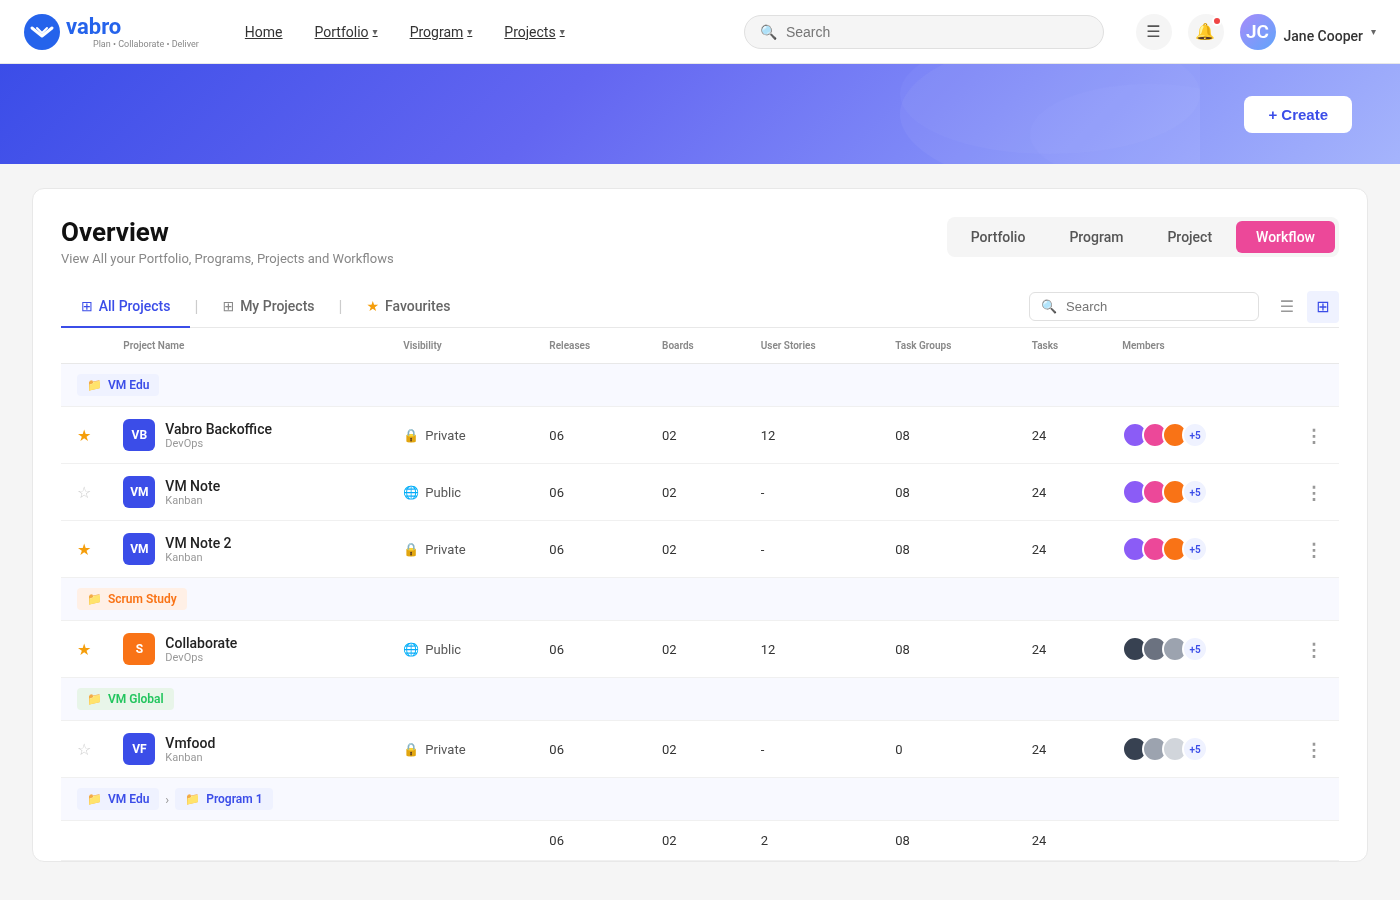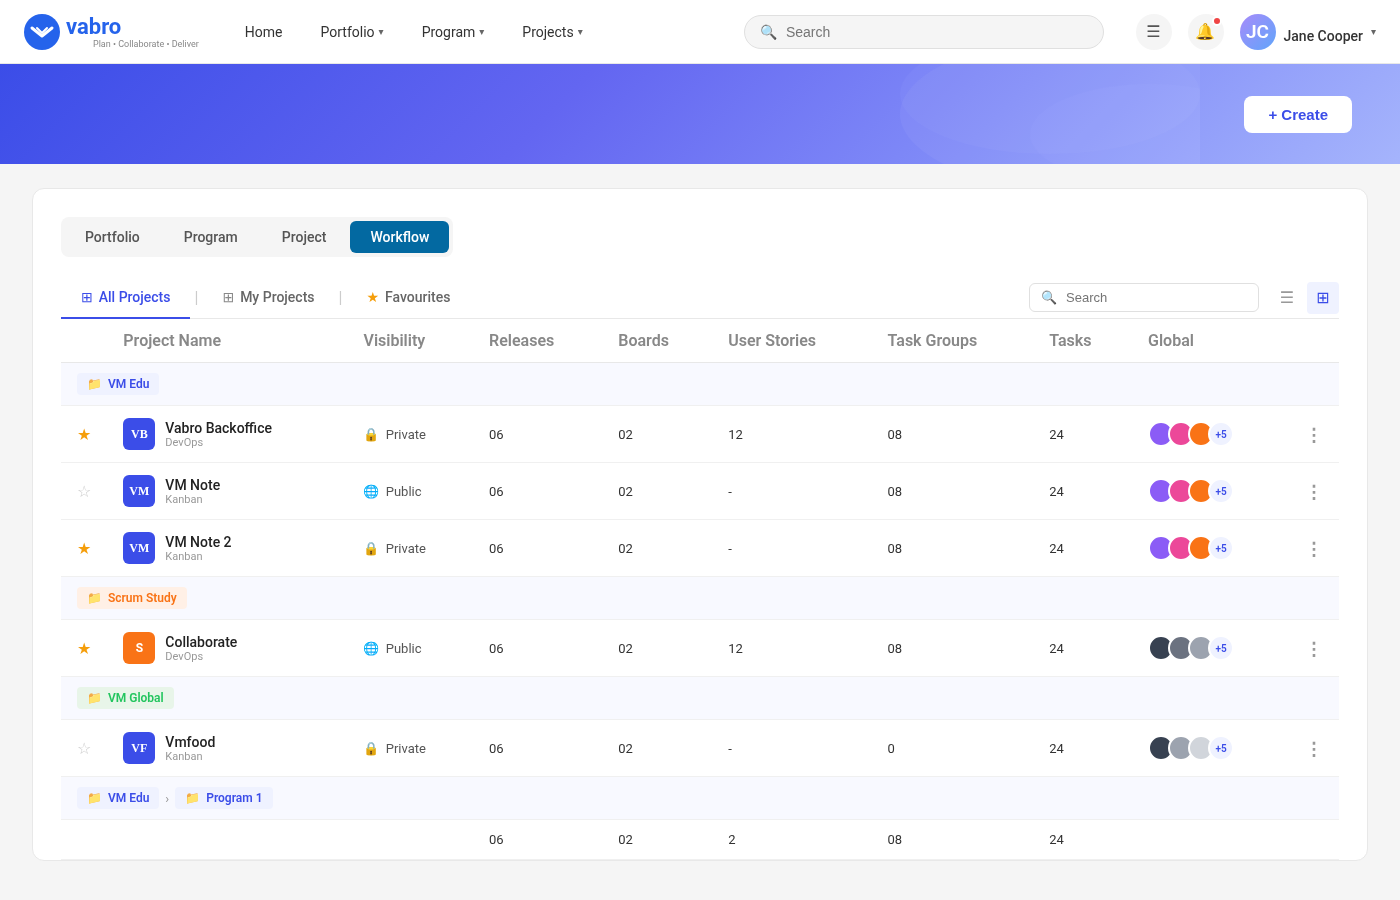--- a/index.html
+++ b/index.html
@@ -25,21 +25,21 @@
       min-width: 120px;
     }
     .logo-icon {
       width: 36px;
       height: 36px;
     }
     .logo-text-area { display: flex; flex-direction: column; }
     .logo-brand { font-size: 22px; font-weight: 700; color: #2563eb; }
     .logo-tagline { font-size: 9px; color: #888; margin-left: 27px; }
 
-    .nav-links { display: flex; align-items: center; gap: 10px; flex: 1; }
+    .nav-links { display: flex; align-items: center; gap: 4px; flex: 1; text-decoration: underline; }
     .nav-link {
       padding: 8px 14px;
       font-size: 14px;
       color: #333;
       cursor: pointer;
       display: flex;
       align-items: center;
       gap: 4px;
       border-radius: 4px;
       white-space: nowrap;
@@ -157,21 +157,21 @@
     }
     .view-tab {
       padding: 8px 20px;
       border-radius: 6px;
       font-size: 14px;
       font-weight: 500;
       cursor: pointer;
       color: #555;
     }
     .view-tab.active {
-      background: #0369a1;
+      background: #ec4899;
       color: #fff;
     }
 
     
     .project-tabs-row {
       display: flex;
       align-items: center;
       border-bottom: 1px solid #e8e8e8;
       margin-bottom: 0;
       gap: 0;
@@ -223,21 +223,21 @@
       color: #999;
       font-size: 16px;
     }
     .view-toggle-btn.active { color: #3b4de8; background: #eff2ff; }
 
     
     .projects-table { width: 100%; border-collapse: collapse; }
     .projects-table th {
       text-align: left;
       padding: 12px 16px;
-      font-size: 16px;
+      font-size: 10px;
       font-weight: 600;
       color: #888;
       border-bottom: 1px solid #e8e8e8;
     }
     .projects-table td {
       padding: 12px 16px;
       font-size: 13px;
       color: #333;
       border-bottom: 1px solid #f0f0f0;
       vertical-align: middle;
@@ -268,21 +268,21 @@
       color: #22c55e;
     }
 
     .project-icon {
       width: 32px; height: 32px;
       border-radius: 6px;
       display: flex; align-items: center; justify-content: center;
       font-size: 12px; font-weight: 700; color: #fff;
       flex-shrink: 0;
     }
-    .icon-blue { background: #3b4de8; font-family: Liberation Serif, serif; }
+    .icon-blue { background: #3b4de8; }
     .icon-orange { background: #f97316; }
 
     .project-name-cell { display: flex; align-items: center; gap: 10px; }
     .project-name-text { font-size: 14px; font-weight: 500; color: #222; }
     .project-sub-text { font-size: 11px; color: #999; }
 
     .star-icon { color: #f59e0b; cursor: pointer; font-size: 16px; }
     .star-empty { color: #ccc; cursor: pointer; font-size: 16px; }
 
     .visibility-cell { display: flex; align-items: center; gap: 6px; color: #555; }
@@ -397,20 +397,24 @@
   </svg>
   <button class="hero-create-btn">
     <span>+ Create</span>
   </button>
 </div>
 
 <div class="main-content">
   <div class="overview-card">
 
     <div class="overview-header">
+      <div>
+        <div class="overview-title">Overview</div>
+        <div class="overview-sub">View All your Portfolio, Programs, Projects and Workflows</div>
+      </div>
       <div class="view-tabs">
         <div class="view-tab">Portfolio</div>
         <div class="view-tab">Program</div>
         <div class="view-tab">Project</div>
         <div class="view-tab active">Workflow</div>
       </div>
     </div>
 
     <div class="project-tabs-row">
       <div class="project-tab active">
@@ -444,21 +448,21 @@
       <thead>
         <tr>
           <th style="width:40px;"></th>
           <th>Project Name</th>
           <th>Visibility</th>
           <th>Releases</th>
           <th>Boards</th>
           <th>User Stories</th>
           <th>Task Groups</th>
           <th>Tasks</th>
-          <th>Global</th>
+          <th>Members</th>
           <th style="width:40px;"></th>
         </tr>
       </thead>
       <tbody>
 
         <tr class="group-header">
           <td colspan="10">
             <span class="group-badge">
               <span>📁</span>
               <span>VM Edu</span>

